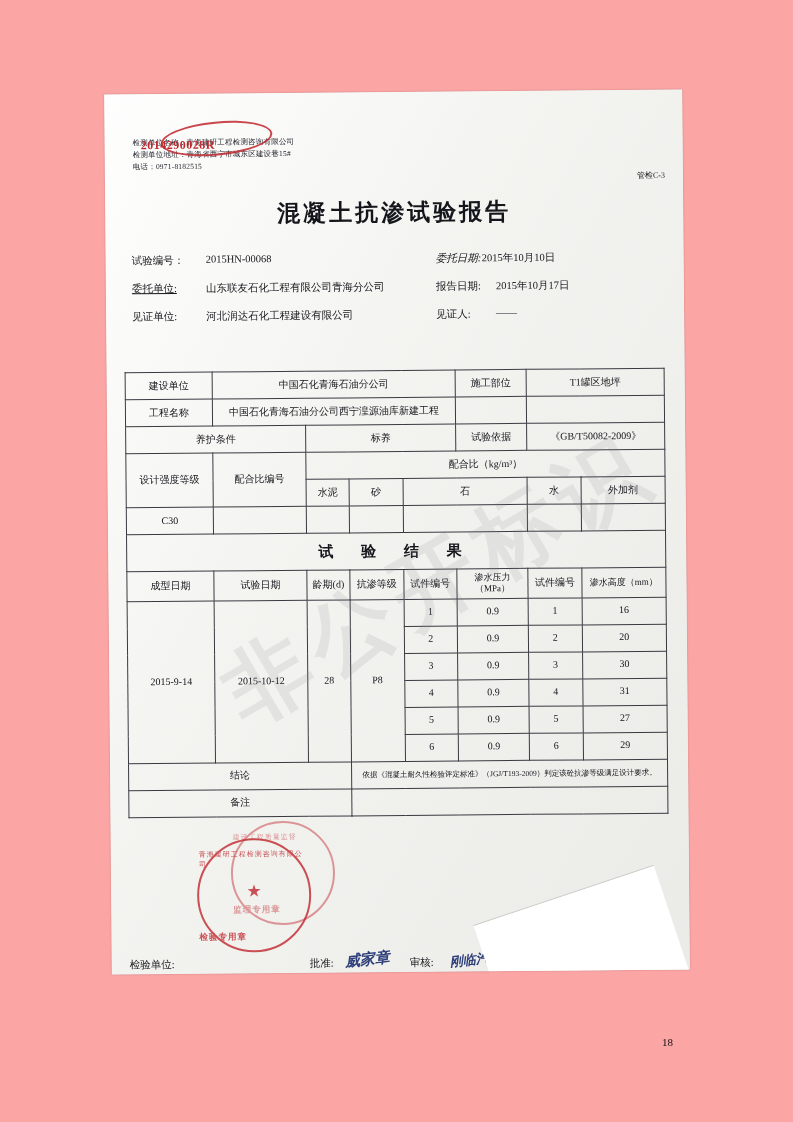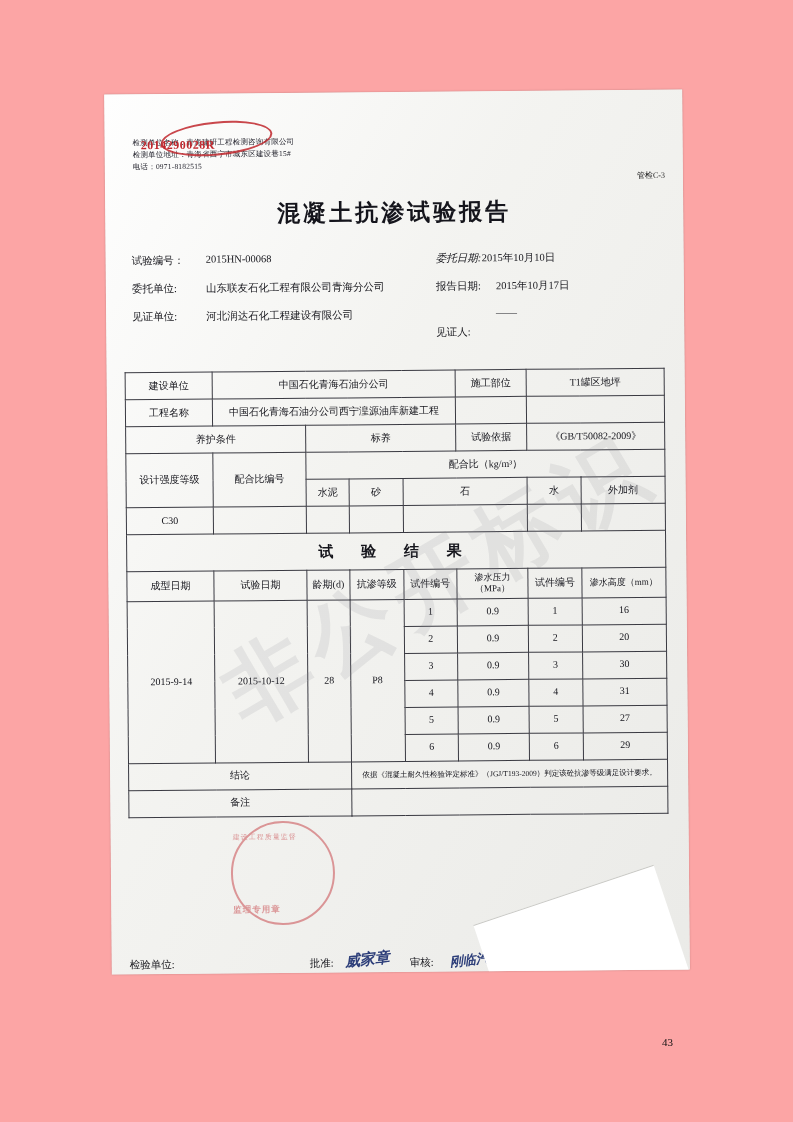--- a/index.html
+++ b/index.html
@@ -235,28 +235,28 @@
       <div class="redcircle"></div>
       <div class="redstamp">2014290028R</div>
 
       <div class="doc-title">混凝土抗渗试验报告</div>
 
       <div class="frow" style="left:26px; top:160px;">试验编号：</div>
       <div class="frow" style="left:100px; top:160px;">2015HN-00068</div>
       <div class="frow" style="left:330px; top:160px;font-style:italic;">委托日期:</div>
       <div class="frow" style="left:376px; top:160px;font-family:Liberation Serif, serif;">2015年10月10日</div>
 
-      <div class="frow" style="left:26px; top:188px;">委托单位:</div>
+      <div class="frow" style="left:26px; top:188px;text-decoration:underline;">委托单位:</div>
       <div class="frow" style="left:100px; top:188px;">山东联友石化工程有限公司青海分公司</div>
       <div class="frow" style="left:330px; top:188px;">报告日期:</div>
       <div class="frow" style="left:390px; top:188px;">2015年10月17日</div>
 
       <div class="frow" style="left:26px; top:216px;">见证单位:</div>
       <div class="frow" style="left:100px; top:216px;">河北润达石化工程建设有限公司</div>
-      <div class="frow" style="left:330px; top:216px;margin-top:18px;">见证人:</div>
+      <div class="frow" style="left:330px; top:216px;">见证人:</div>
       <div class="frow" style="left:390px; top:216px;">——</div>
 
       <table class="main">
         <tbody>
             <tr>
           <td class="lbl" style="width:78px;text-align:center;">建设单位</td>
           <td colspan="5">中国石化青海石油分公司</td>
           <td style="width:62px;">施工部位</td>
           <td colspan="3">T1罐区地坪</td>
         </tr>
@@ -360,26 +360,31 @@
       <div class="sign-row">
         <span class="sign-cell" style="left:0px; top:0px;">检验单位:</span>
         <span class="sign-cell" style="left:180px; top:0px;">批准:</span>
         <span class="sign-cell sig" style="left:215px; top:-6px;">威家章</span>
         <span class="sign-cell" style="left:280px; top:0px;">审核:</span>
         <span class="sign-cell sig" style="left:320px; top:-4px; font-size:13px;">刚临汽</span>
         <span class="sign-cell" style="left:410px; top:0px;">试验:</span>
         <span class="sign-cell sig" style="left:440px; top:-8px;">郭中</span>
       </div>
 
+      <div class="seal" style="left:86px; top:745px; width:110px; height:110px;">
+        <div class="arc">青海建研工程检测咨询有限公司</div>
+        <div class="star">★</div>
+        <div class="bot">检验专用章</div>
+      </div>
       <div class="seal" style="left:120px; top:728px; width:100px; height:100px; opacity:0.45;">
         <div class="arc">建设工程质量监督</div>
         <div class="bot">监理专用章</div>
       </div>
 
       <div class="watermark">非公开标识</div>
 
       <div class="fold"></div>
     </div>
   </div>
 
-  <div class="page-number">43</div>
+  <div class="page-number">18</div>
 
 </div>
 
 </body></html>

